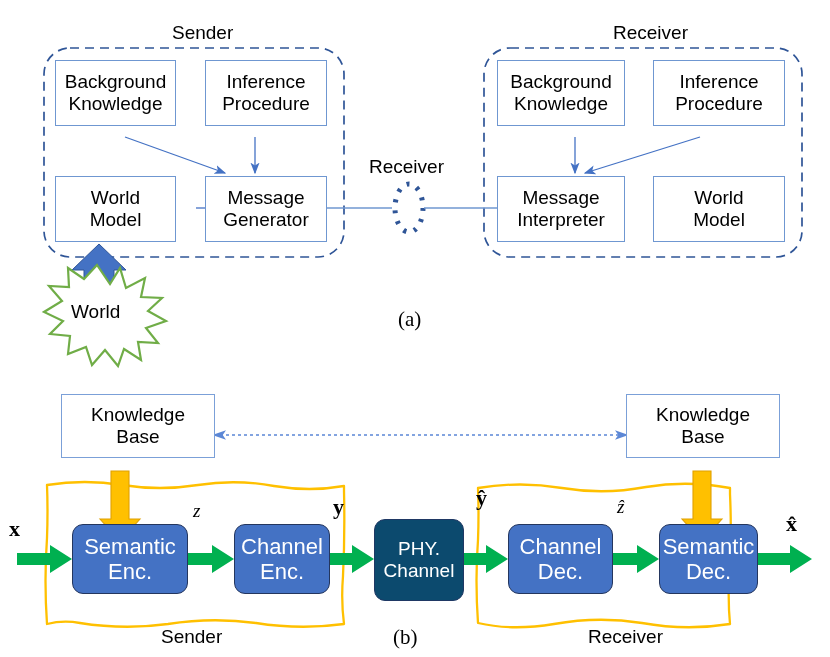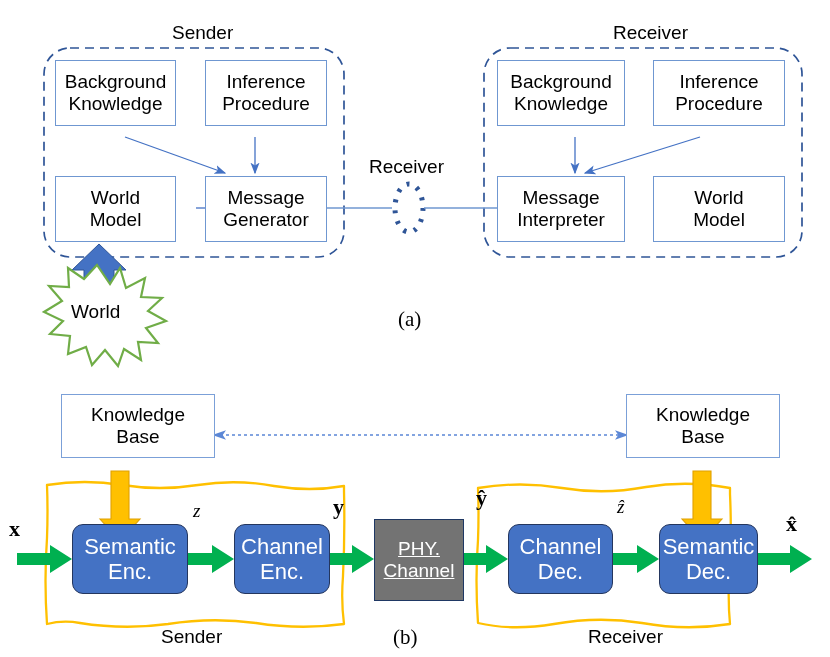--- a/index.html
+++ b/index.html
@@ -55,26 +55,25 @@
   
   .box-blue {
     background: #4472c4;
     border: 1.5px solid #24365e;
     border-radius: 11px;
     color: #ffffff;
     font-size: 22px;
   }
   
   .box-green {
-    background: #737373;
+    background: #0c4a6e;
     border: 1.5px solid #1f3864;
-    border-radius: 0;
+    border-radius: 11px;
     color: #ffffff;
     font-size: 19px;
-    text-decoration: underline;
   }
   .plain-label {
     position: absolute;
     color: #000000;
     font-size: 19px;
     white-space: nowrap;
   }
   .world-label {
     position: absolute;
     color: #000000;

